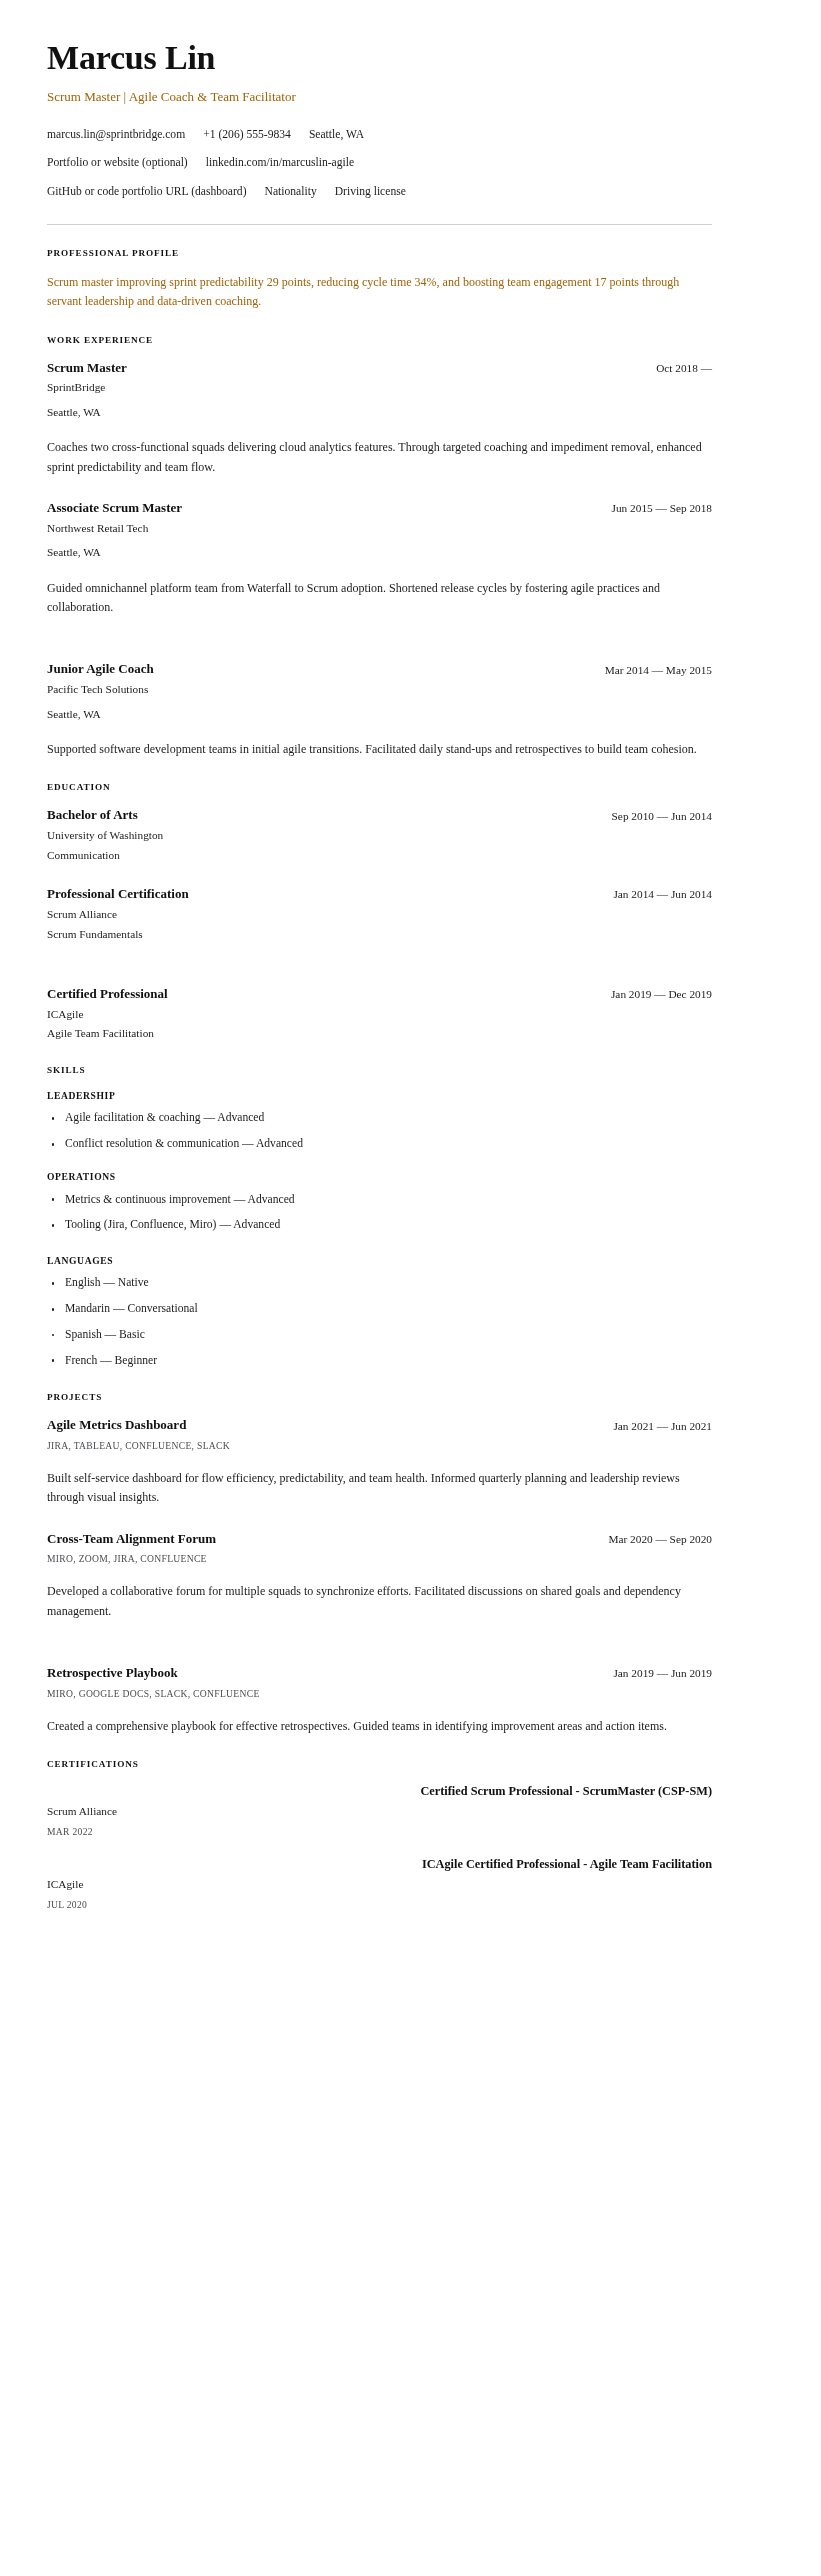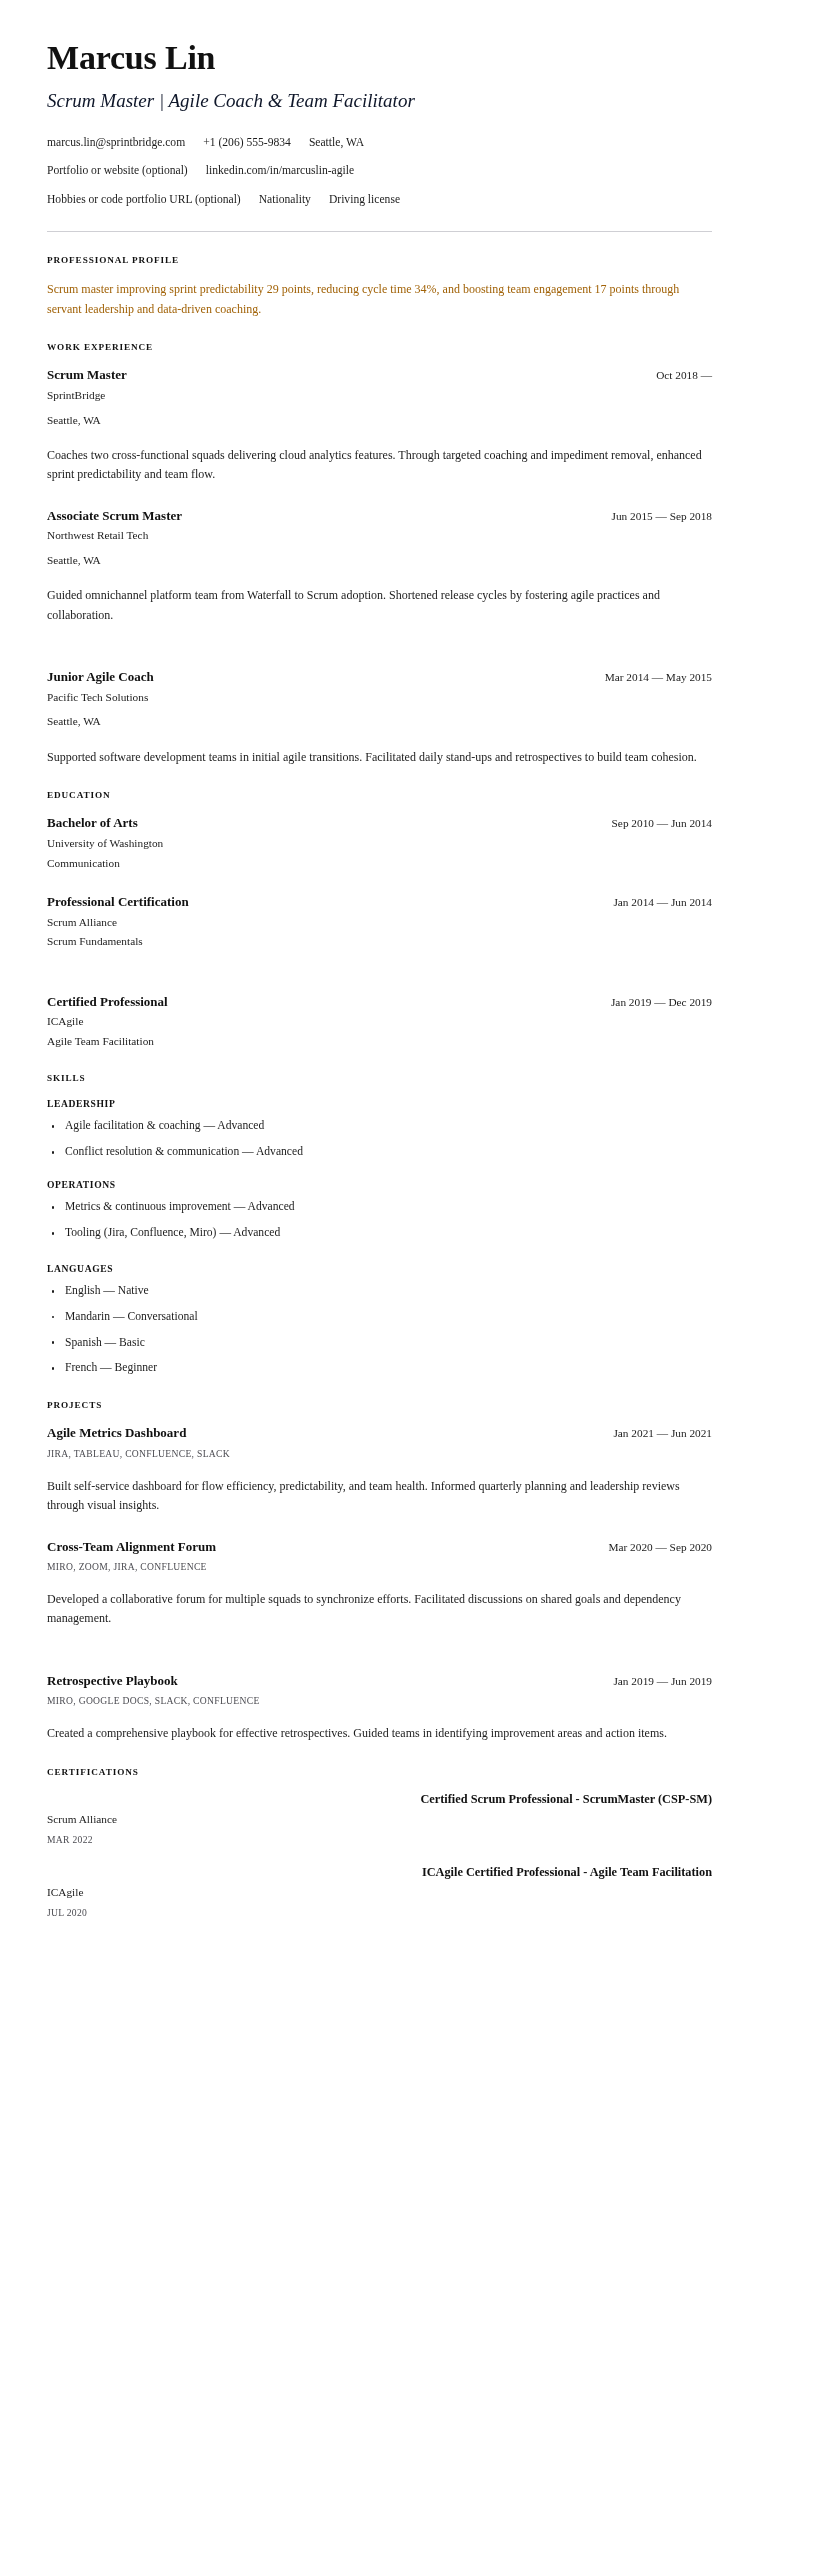--- a/index.html
+++ b/index.html
@@ -23,26 +23,25 @@
   
   .name {
     font-size: 34px;
     font-weight: 700;
     line-height: 1.05;
     letter-spacing: -0.2px;
     margin: 0 0 13.7px 0;
     color: #111111;
   }
   .headline {
-    font-size: 19px;
+    font-size: 13px;
     font-weight: 400;
     line-height: 1.3;
     margin: 0 0 20.5px 0;
-    color: #0f172a;
-    font-style: italic;
+    color: #a16207;
   }
   .contact-row {
     display: flex;
     flex-wrap: wrap;
     align-items: baseline;
     margin-bottom: 13px;
   }
   .contact-row:last-of-type { margin-bottom: 0; }
   .contact-item {
     font-size: 11.6px;
@@ -207,21 +206,21 @@
       <span class="contact-item">+1 (206) 555-9834</span>
       <span class="contact-item">Seattle, WA</span>
     </div>
 
     <div class="contact-row">
       <span class="contact-item">Portfolio or website (optional)</span>
       <span class="contact-item">linkedin.com/in/marcuslin-agile</span>
     </div>
 
     <div class="contact-row">
-      <span class="contact-item">Hobbies or code portfolio URL (optional)</span>
+      <span class="contact-item">GitHub or code portfolio URL (dashboard)</span>
       <span class="contact-item">Nationality</span>
       <span class="contact-item">Driving license</span>
     </div>
 
     <hr class="rule">
   </header>
 
   <section class="section">
     <h2 class="section-title">Professional Profile</h2>
     <p class="paragraph">Scrum master improving sprint predictability 29 points, reducing cycle time 34%, and boosting team engagement 17 points through servant leadership and data-driven coaching.</p>

